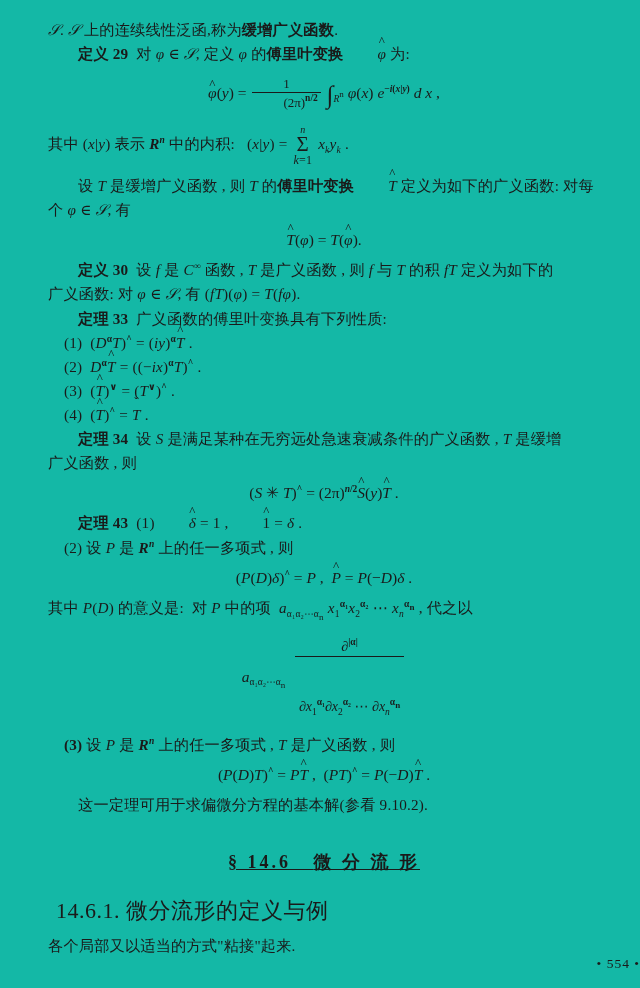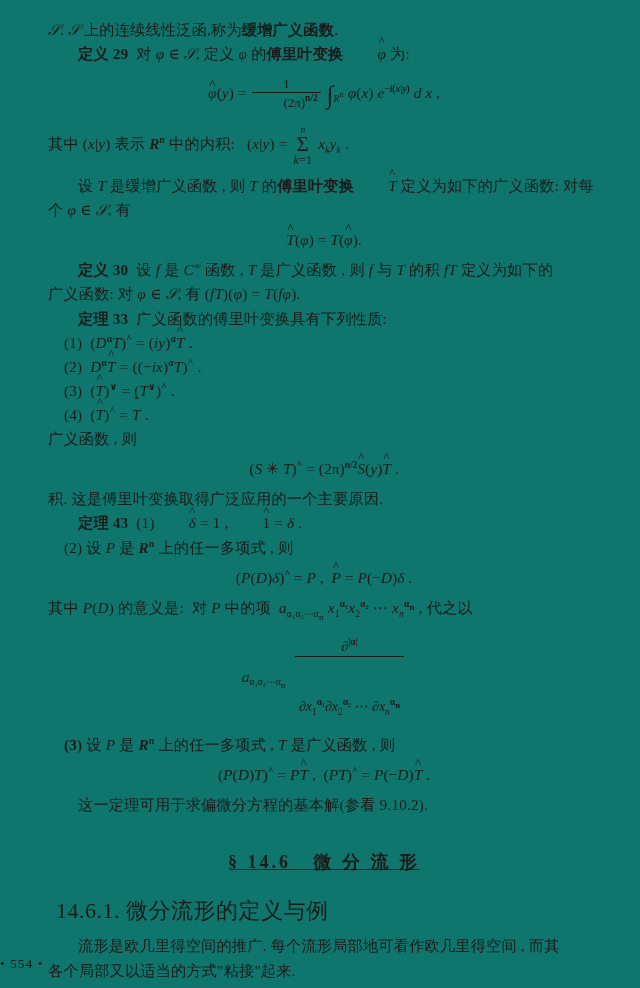--- a/index.html
+++ b/index.html
@@ -11,21 +11,21 @@
     width: 640px;
     height: 988px;
     font-family: "Liberation Serif", "DejaVu Serif", serif;
     color: #1a1a1a;
     overflow: hidden;
   }
   .page {
     position: relative;
     width: 640px;
     height: 988px;
-    background: #0f766e;
+    background: #14b8a6;
     padding: 0;
     box-sizing: border-box;
   }
   .content {
     position: absolute;
     left: 48px;
     top: 18px;
     width: 552px;
   }
   .line {
@@ -147,21 +147,21 @@
     font-size: 22px;
     margin: 0 0 8px 8px;
     letter-spacing: 0.5px;
   }
   .spacer-sm { height: 7px; }
   .footer {
     position: absolute;
     left: 0;
     bottom: 16px;
     width: 640px;
-    text-align: left;
+    text-align: right;
     font-size: 13.5px;
     letter-spacing: 1px;
   }
   .big-frac {
     display: inline-block;
     vertical-align: middle;
     text-align: center;
     line-height: 1.25;
     font-size: 14px;
     margin: 0 2px;
@@ -236,29 +236,31 @@
     <div class="line" style="padding-left:16px">
       (2)&nbsp; <span class="it">D</span><span class="sup">α</span><span class="hat-wrap"><span class="hat">^</span><span class="it">T</span></span> = ((−<span class="it">ix</span>)<span class="sup">α</span><span class="it">T</span>)<span class="sup">^</span> .
     </div>
     <div class="line" style="padding-left:16px">
       (3)&nbsp; (<span class="hat-wrap"><span class="hat">^</span><span class="it">T</span></span>)<span class="sup">∨</span> = (<span class="it">T</span><span class="sup">∨</span>)<span class="sup">^</span> .
     </div>
     <div class="line" style="padding-left:16px">
       (4)&nbsp; (<span class="hat-wrap"><span class="hat">^</span><span class="it">T</span></span>)<span class="sup">^</span> = <span class="check-wrap"><span class="chk">ˇ</span><span class="it">T</span></span> .
     </div>
 
+    <div class="line indent">
+      <span class="bold">定理 34</span>&nbsp;&nbsp;设 <span class="it">S</span> 是满足某种在无穷远处急速衰减条件的广义函数 , <span class="it">T</span> 是缓增
+    </div>
     <div class="line">
       广义函数 , 则
     </div>
 
     <div class="formula">
       (<span class="it">S</span> ✳ <span class="it">T</span>)<span class="sup">^</span> = (2π)<span class="sup"><span class="it">n</span>/2</span><span class="hat-wrap"><span class="hat">^</span><span class="it">S</span></span>(<span class="it">y</span>)<span class="hat-wrap"><span class="hat">^</span><span class="it">T</span></span> .
     </div>
 
-    <div class="line">积. 这是傅里叶变换取得广泛应用的一个主要原因.</div>
 
     <div class="line indent">
       <span class="bold">定理 43</span>&nbsp;&nbsp;(1) <span class="hat-wrap"><span class="hat">^</span><span class="it">δ</span></span> = 1 , <span class="hat-wrap"><span class="hat">^</span>1</span> = <span class="it">δ</span> .
     </div>
     <div class="line" style="padding-left:16px">
       (2) 设 <span class="it">P</span> 是 <span class="bold it">R</span><span class="sup"><span class="it">n</span></span> 上的任一多项式 , 则
     </div>
 
     <div class="formula">
       (<span class="it">P</span>(<span class="it">D</span>)<span class="it">δ</span>)<span class="sup">^</span> = <span class="it">P</span> ,&nbsp;&nbsp;<span class="hat-wrap"><span class="hat">^</span><span class="it">P</span></span> = <span class="it">P</span>(−<span class="it">D</span>)<span class="it">δ</span> .
@@ -287,19 +289,18 @@
     <div class="line indent">这一定理可用于求偏微分方程的基本解(参看 9.10.2).</div>
 
     <div class="section-head">
       <span>§ 14.6</span>&nbsp;&nbsp;&nbsp;<span>微 分 流 形</span>
     </div>
 
     <div class="subsection">
       <span>14.6.1.</span>&nbsp;<span>微分流形的定义与例</span>
     </div>
 
-    <div class="line indent">流形是欧几里得空间的推广. 每个流形局部地可看作欧几里得空间 , 而其</div>
     <div class="line">各个局部又以适当的方式"粘接"起来.</div>
 
   </div>
 
   <div class="footer">• 554 •</div>
 </div>
 
 </body></html>

